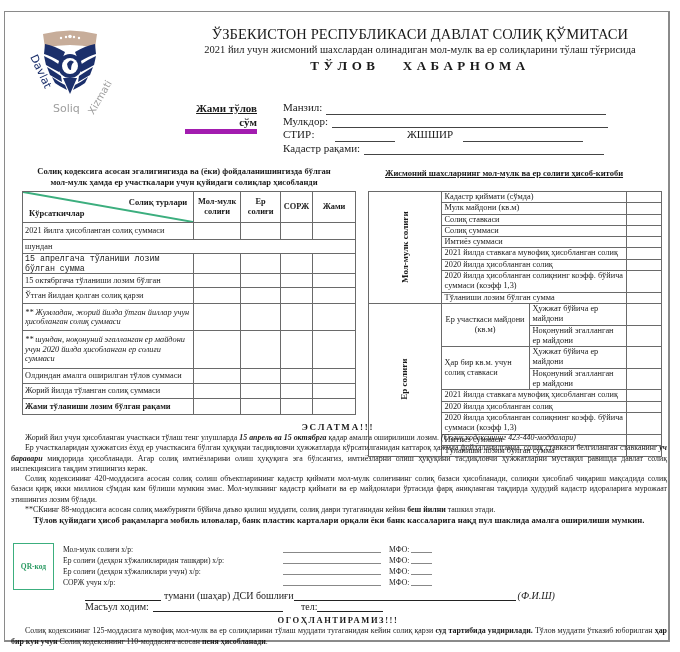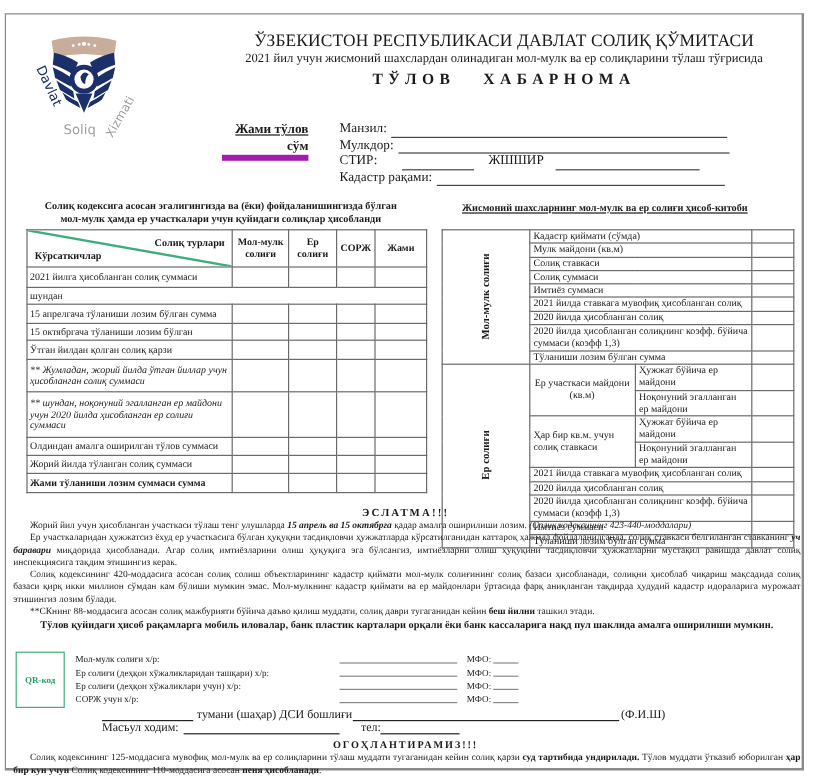--- a/index.html
+++ b/index.html
@@ -59,21 +59,21 @@
   .acc { position: absolute; left: 58px; top: 532px; font-size: 7.6px; line-height: 11px; }
   .acc .r { display: flex; height: 11px; }
   .acc .lbl { width: 178px; }
   .acc .ln { width: 98px; border-bottom: 1px solid #888; margin-left: 42px; height: 9px; }
   .acc .mfo { margin-left: 8px; }
   .acc .mln { width: 21px; border-bottom: 1px solid #888; height: 9px; margin-left: 2px; }
 
   .sig { position: absolute; left: 80px; top: 578px; font-size: 10px; line-height: 11px; }
   .sig .r { display: flex; align-items: flex-end; height: 11px; }
   .sig .ln { border-bottom: 1px solid #222; height: 9px; }
-  .sig .fio { margin-left: 2px; }
+  .sig .fio { font-style: italic; margin-left: 2px; }
 
   .warn-title { position: absolute; left: 0; top: 603px; width: 666px; text-align: center; font-size: 8.5px; font-weight: bold; letter-spacing: 1.6px; }
   .warn { position: absolute; left: 6px; top: 614px; width: 656px; font-size: 7.9px; line-height: 10.5px; text-align: justify; }
   .warn p { text-indent: 14px; }
 </style>
 </head>
 <body>
 
 <div class="page">
 
@@ -159,21 +159,21 @@
         <tr style="height: 17px;">
           <td style="line-height: 9.5px;">2021 йилга ҳисобланган солиқ суммаси</td>
           <td></td>
           <td></td>
           <td></td>
           <td></td>
         </tr>
         <tr style="height: 14px;">
           <td colspan="5" style="line-height: 9.5px;">шундан</td>
         </tr>
-        <tr style="height: 16px;">
+        <tr style="height: 16px; font-family: Liberation Mono, monospace;">
           <td style="line-height: 9.5px;">15 апрелгача тўланиши лозим бўлган сумма</td>
           <td></td>
           <td></td>
           <td></td>
           <td></td>
         </tr>
         <tr style="height: 14px;">
           <td style="line-height: 9.5px;">15 октябргача тўланиши лозим бўлган</td>
           <td></td>
           <td></td>
@@ -209,21 +209,21 @@
           <td></td>
         </tr>
         <tr style="height: 15px;">
           <td style="line-height: 9.5px;">Жорий йилда тўланган солиқ суммаси</td>
           <td></td>
           <td></td>
           <td></td>
           <td></td>
         </tr>
         <tr style="height: 16px;">
-          <td class="b" style="line-height: 9.5px;">Жами тўланиши лозим суммаси сумма</td>
+          <td class="b" style="line-height: 9.5px;">Жами тўланиши лозим бўлган рақами</td>
           <td></td>
           <td></td>
           <td></td>
           <td></td>
         </tr>
       </tbody>
   </table>
 
   <div class="rt-title">Жисмоний шахсларнинг мол-мулк ва ер солиғи ҳисоб-китоби</div>
   <table class="rt">

